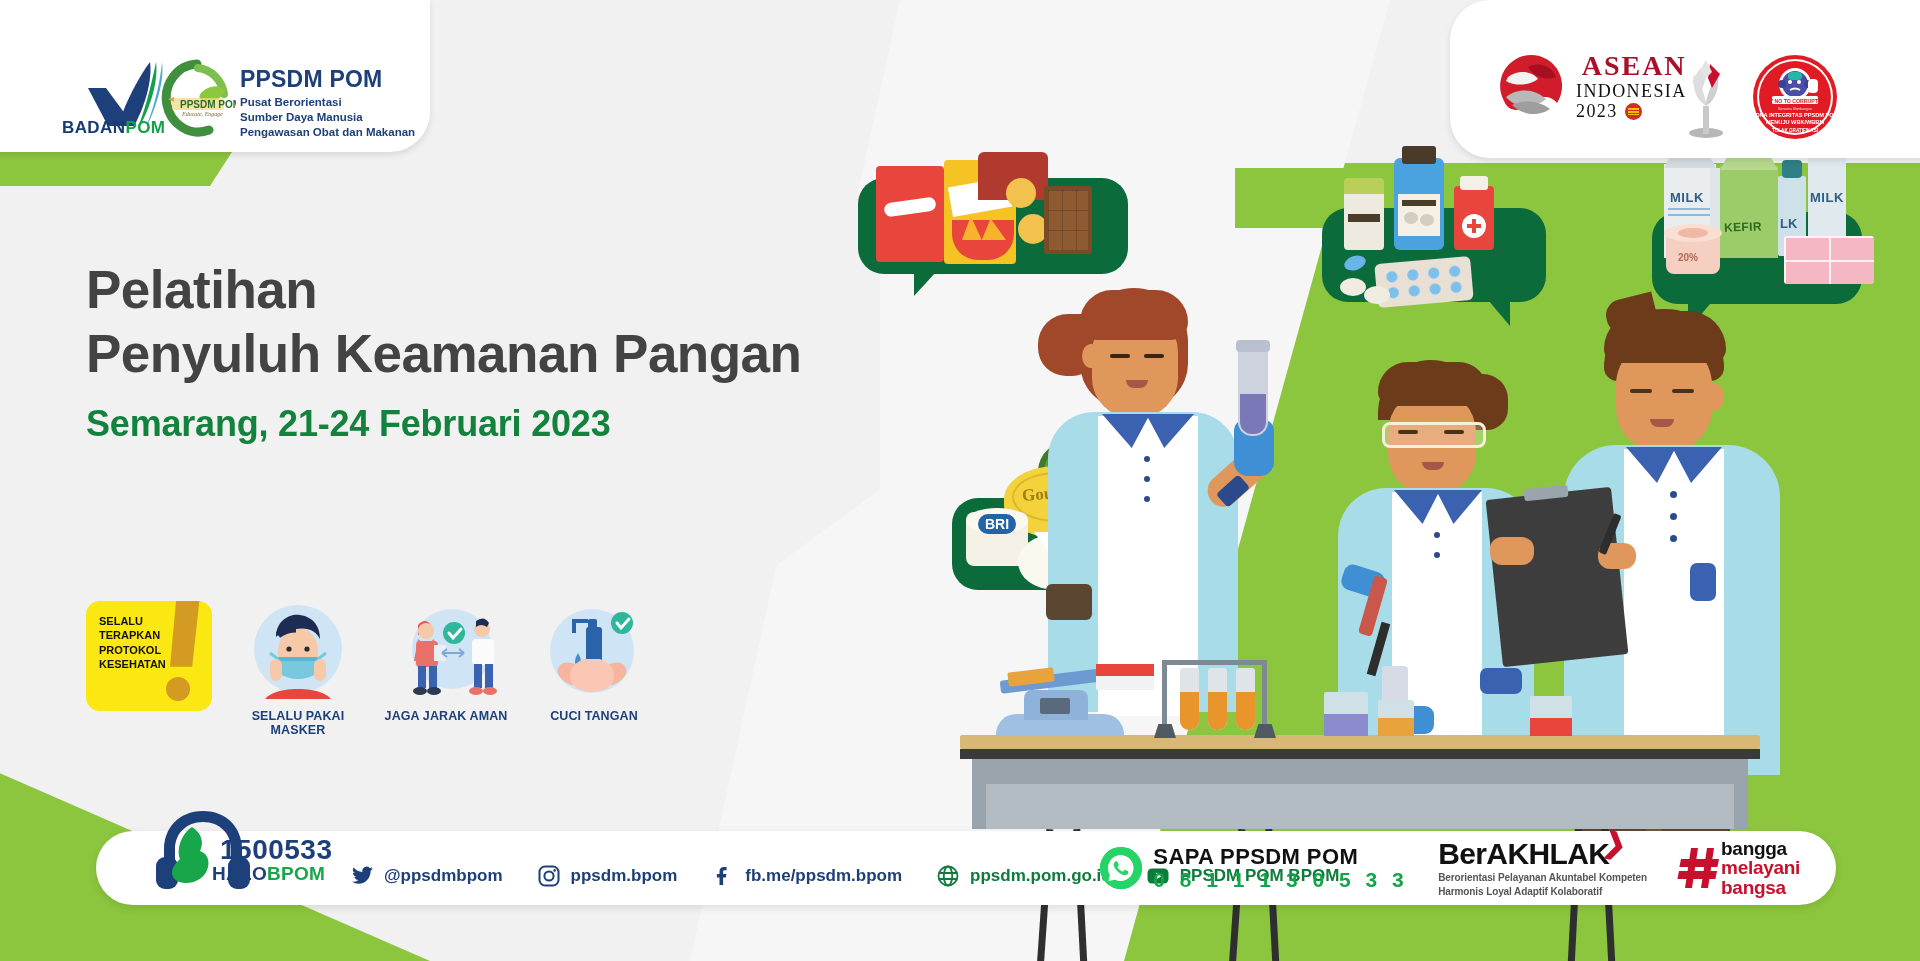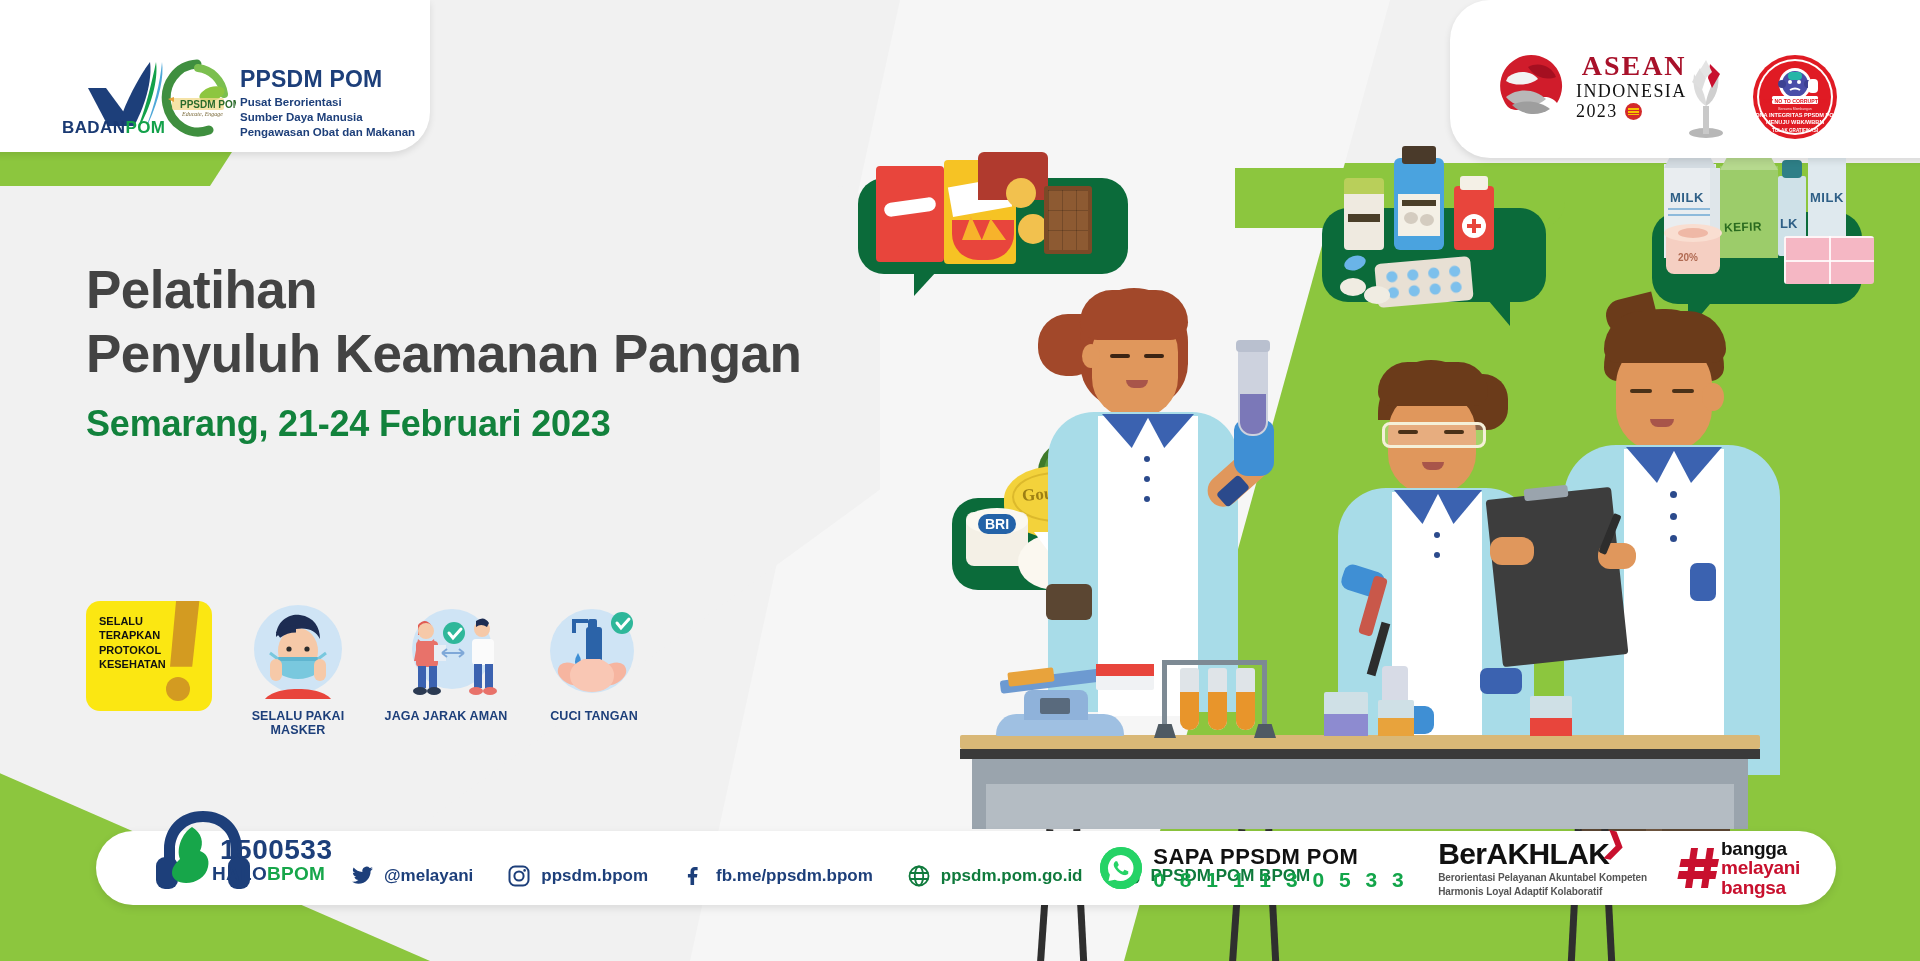--- a/index.html
+++ b/index.html
@@ -536,21 +536,21 @@
     <div class="n2"><span>HALO</span><span class="gr">BPOM</span></div>
   </div>
 
   <div class="socials">
     <div class="soc">
       <span class="soc-ico">
         <svg viewBox="0 0 24 24" width="24" height="24">
             <path d="M23 4.6a8.6 8.6 0 0 1-2.5.7 4.3 4.3 0 0 0 1.9-2.4 8.6 8.6 0 0 1-2.7 1.1 4.3 4.3 0 0 0-7.3 3.9A12.2 12.2 0 0 1 3.6 3.4a4.3 4.3 0 0 0 1.3 5.7 4.2 4.2 0 0 1-2-.5 4.3 4.3 0 0 0 3.4 4.2 4.3 4.3 0 0 1-1.9.1 4.3 4.3 0 0 0 4 3 8.6 8.6 0 0 1-6.3 1.8A12.2 12.2 0 0 0 8.3 19.8c7.9 0 12.3-6.6 12.3-12.3v-.6A8.8 8.8 0 0 0 23 4.6z" fill="#1d3f7a"></path>
           </svg>
       </span>
-      <span class="soc-lbl" style="color:#1d3f7a;">@melayani</span>
+      <span class="soc-lbl" style="color:#1d3f7a;">@ppsdmbpom</span>
     </div>
     <div class="soc">
       <span class="soc-ico">
         <svg viewBox="0 0 24 24" width="24" height="24">
             <rect x="2.5" y="2.5" width="19" height="19" rx="5.5" fill="none" stroke="#1d3f7a" stroke-width="2"></rect>
             <circle cx="12" cy="12" r="4.6" fill="none" stroke="#1d3f7a" stroke-width="2"></circle>
             <circle cx="17.6" cy="6.4" r="1.3" fill="#1d3f7a"></circle>
           </svg>
       </span>
       <span class="soc-lbl" style="color:#1d3f7a;">ppsdm.bpom</span>

